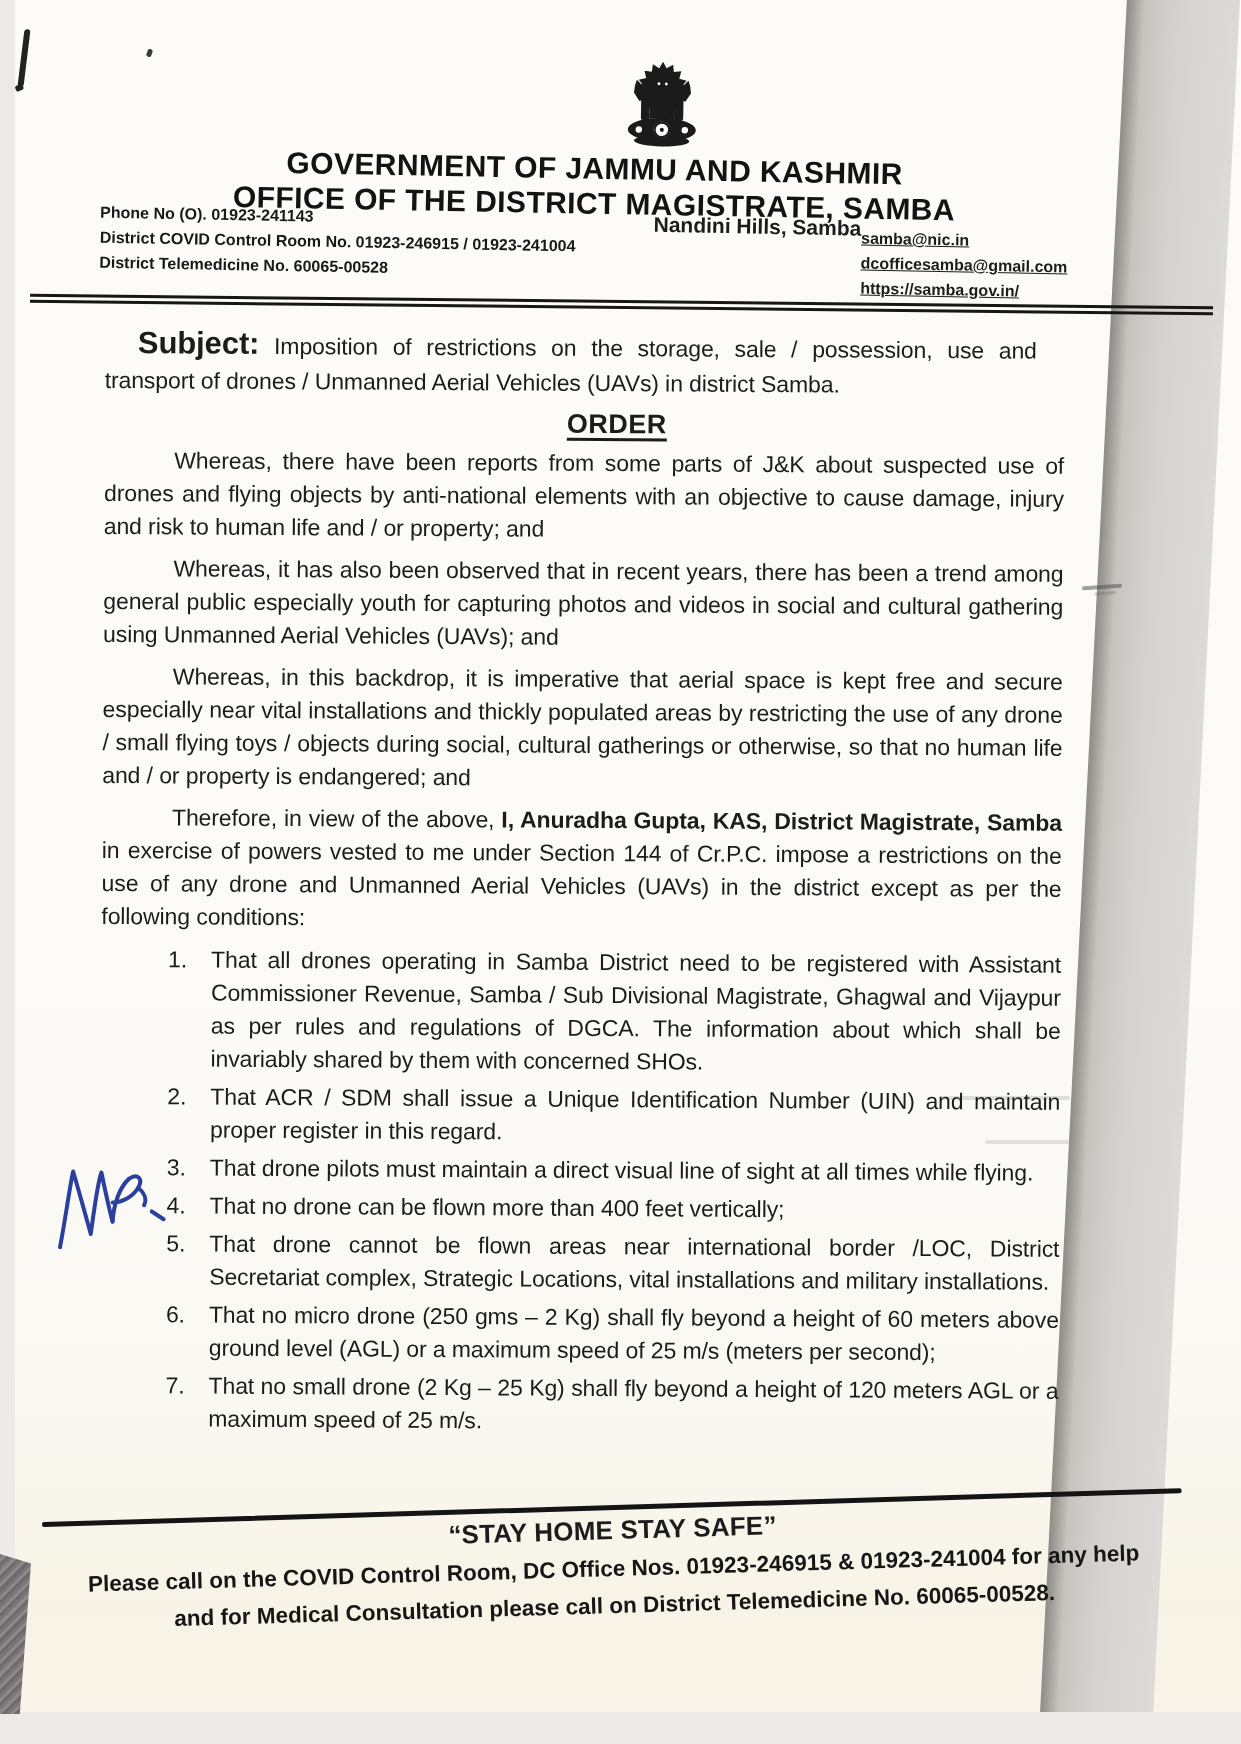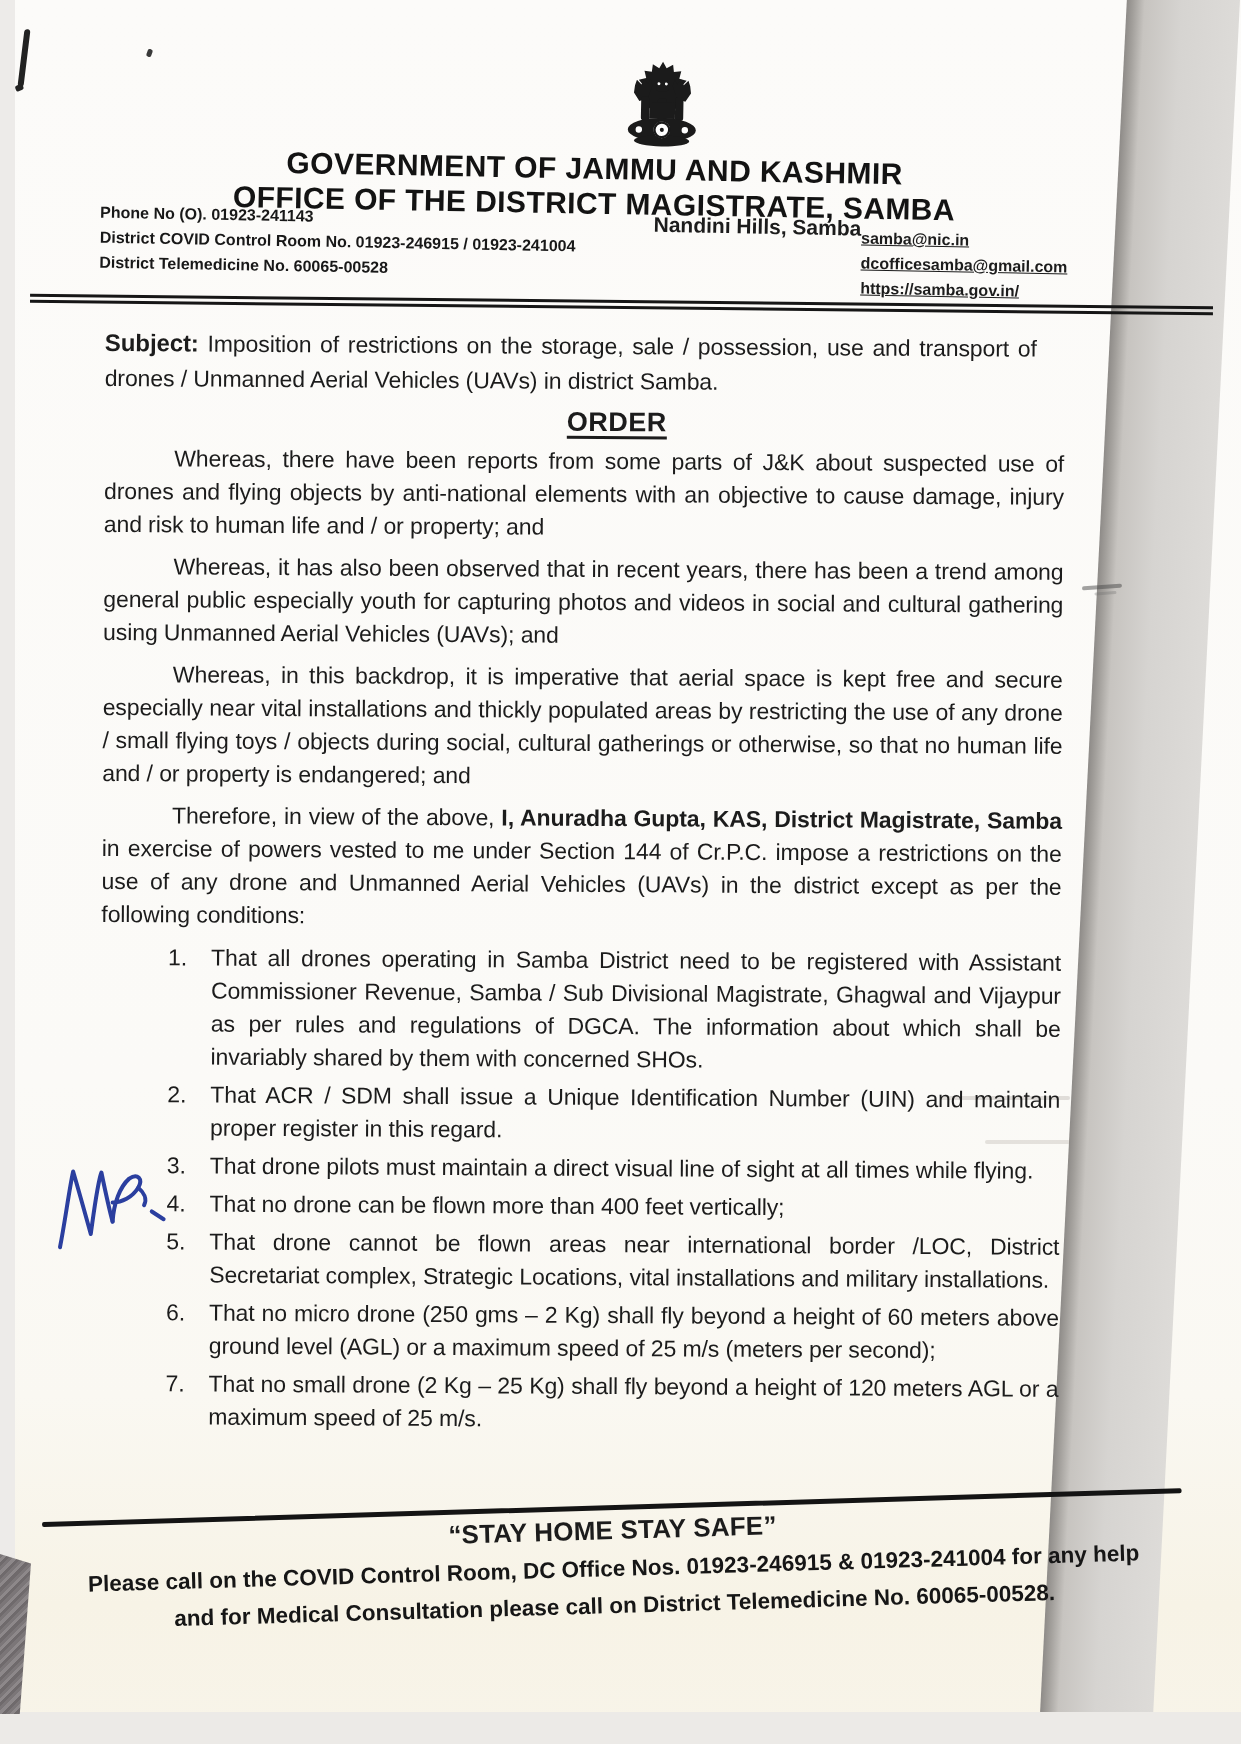--- a/index.html
+++ b/index.html
@@ -51,21 +51,21 @@
   .contact-right div{text-decoration:underline;}
 
   
   .rule-double{margin:13px 28px 0 30px;transform:rotate(.6deg);}
   .rule-double .r1{height:3px;background:#161616;}
   .rule-double .r2{height:3px;background:#161616;margin-top:3px;}
 
   
   .doc-body{transform:rotate(.35deg);transform-origin:110px 330px;}
   .subject{margin:16px 0 0 103px;width:932px;font-size:23px;line-height:35px;text-align:justify;letter-spacing:-.1px;}
-  .subject b{font-size:24px;}
+  .subject b{font-size:31px;margin-left:33px;}
   .order-heading{margin:8px 0 0 0;text-align:center;position:relative;left:-5px;
     font-weight:bold;font-size:27px;letter-spacing:.5px;
     text-decoration:underline;text-decoration-thickness:3px;text-underline-offset:5px;}
   .para{margin:9px 178px 0 103px;font-size:23px;line-height:33px;text-align:justify;text-indent:70px;letter-spacing:-.1px;}
   .para:first-of-type{margin-top:7px;}
 
   .conditions{margin:10px 178px 0 103px;}
   .cond{position:relative;padding-left:110px;font-size:23px;line-height:33px;text-align:justify;margin-bottom:5px;letter-spacing:-.1px;}
   .cond .num{position:absolute;left:67px;top:0;}
 

